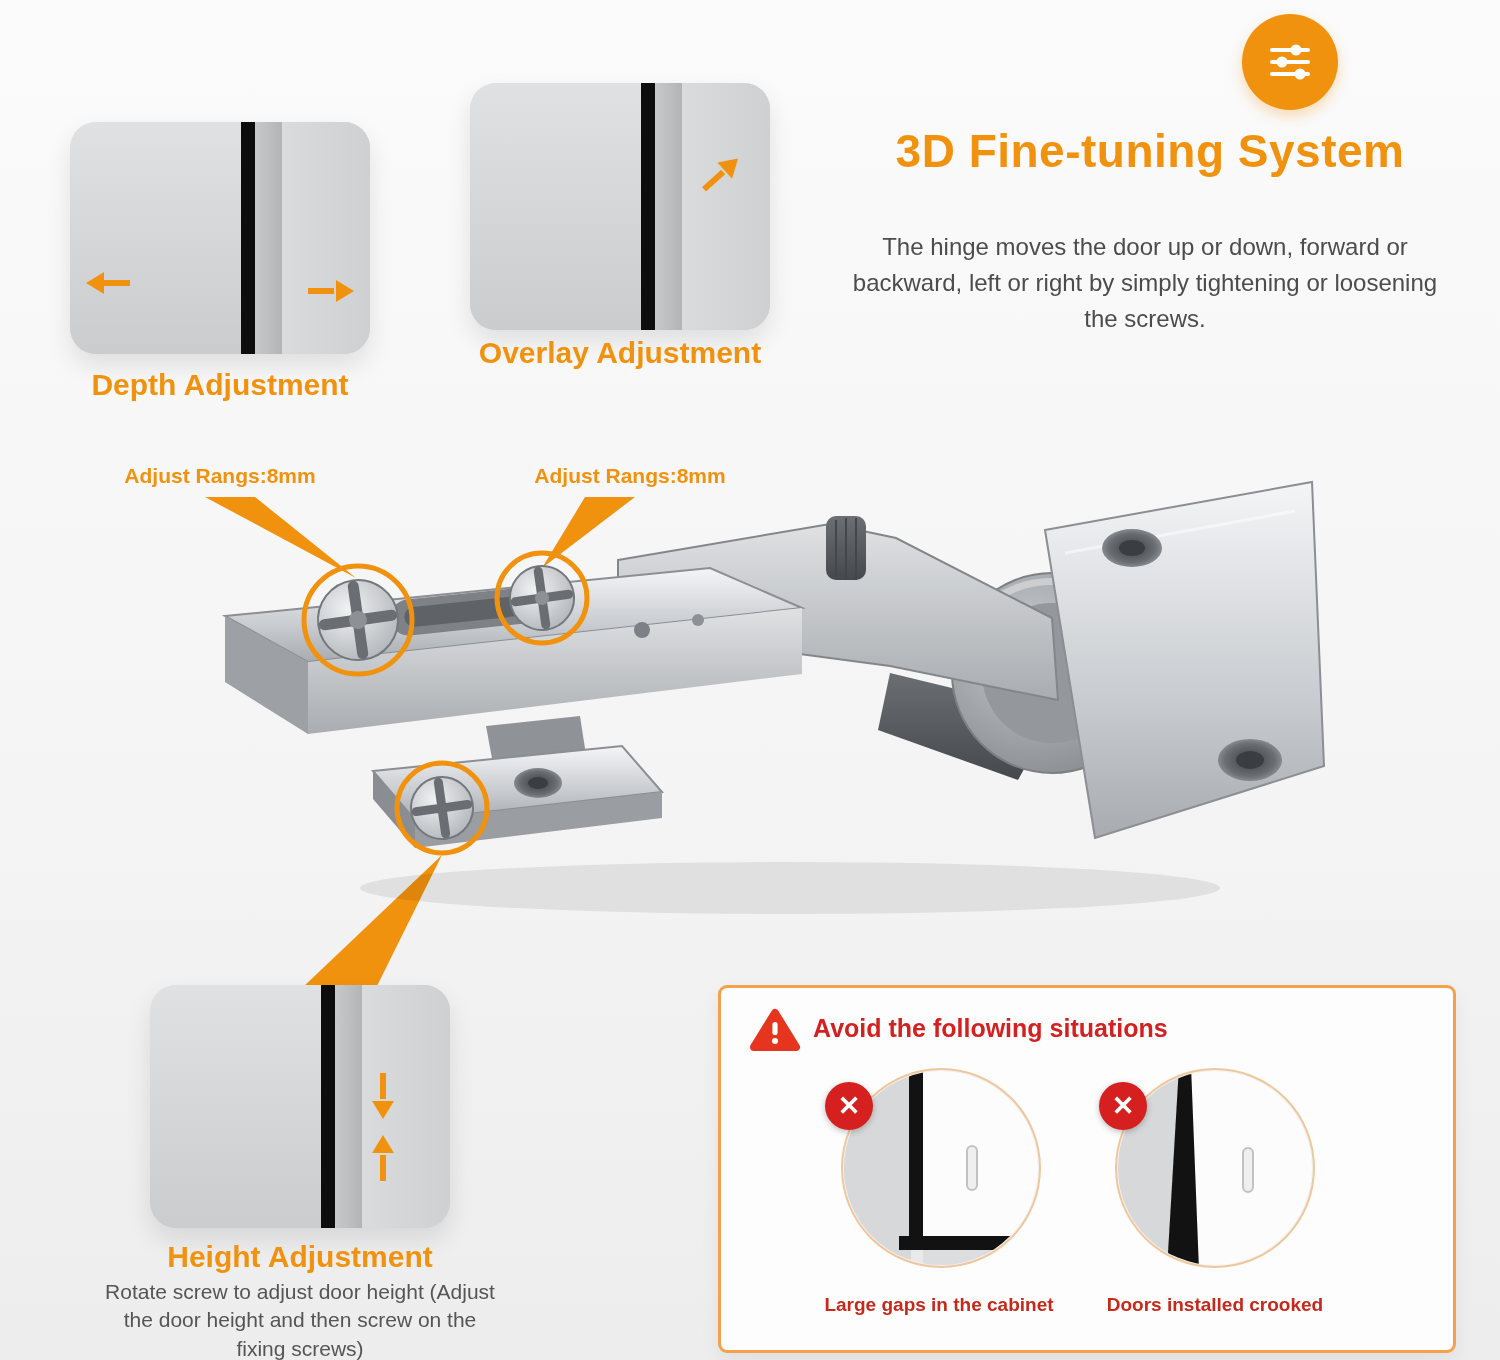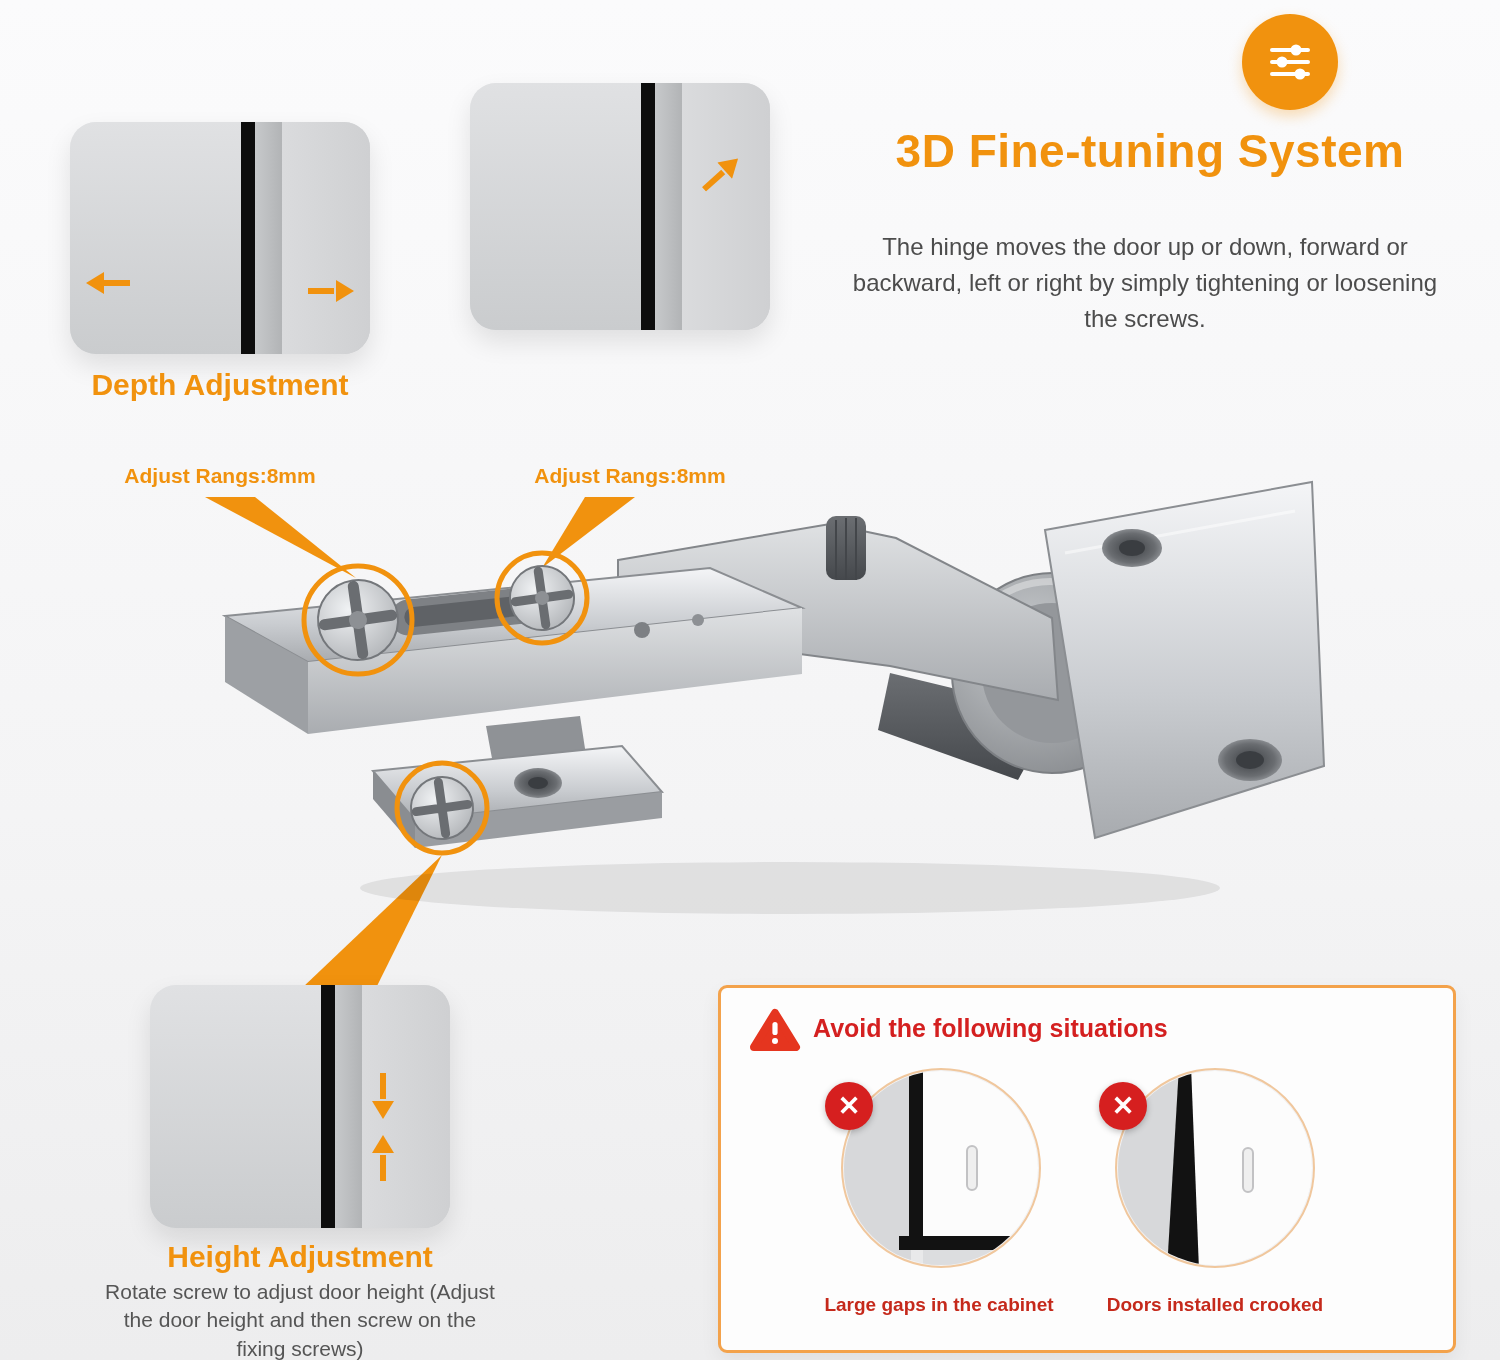--- a/index.html
+++ b/index.html
@@ -100,20 +100,21 @@
   <div class="abs ill-box box-overlay">
     <div class="cab"></div>
     <div class="gapv"></div>
     <div class="edge"></div>
     <div class="rest"></div>
     <svg class="arrow" style="left:228px;top:80px;transform:rotate(-42deg)" width="46" height="22" viewBox="0 0 46 22">
       <rect x="0" y="8" width="26" height="6" fill="#F1920E"></rect>
         <polygon points="28,0 46,11 28,22" fill="#F1920E"></polygon>
     </svg>
   </div>
+  <div class="abs callout-title t-overlay">Overlay Adjustment</div>
 
   <div class="abs range-label r-depth">Adjust Rangs:8mm</div>
   <div class="abs range-label r-overlay">Adjust Rangs:8mm</div>
 
   <svg class="abs" style="left:0;top:0" width="1500" height="1360" viewBox="0 0 1500 1360">
     <defs>
       <linearGradient id="gMetal" x1="0" y1="0" x2="0" y2="1">
         <stop offset="0" stop-color="#f4f5f7"></stop>
           <stop offset=".6" stop-color="#c9ccd0"></stop>
           <stop offset="1" stop-color="#a8abaf"></stop>

